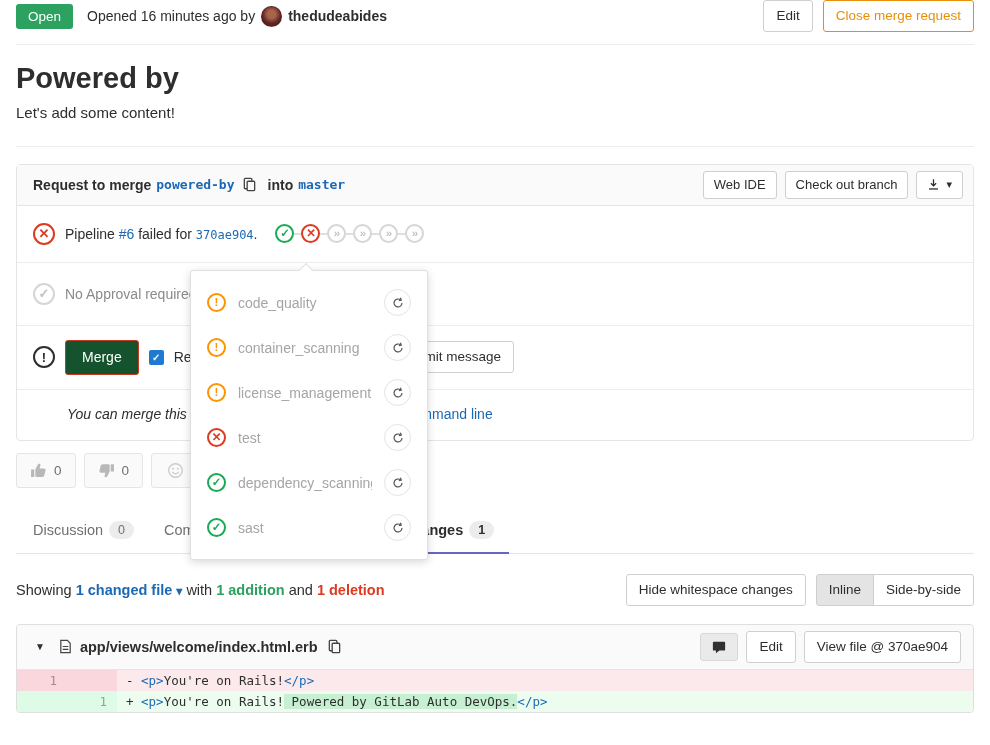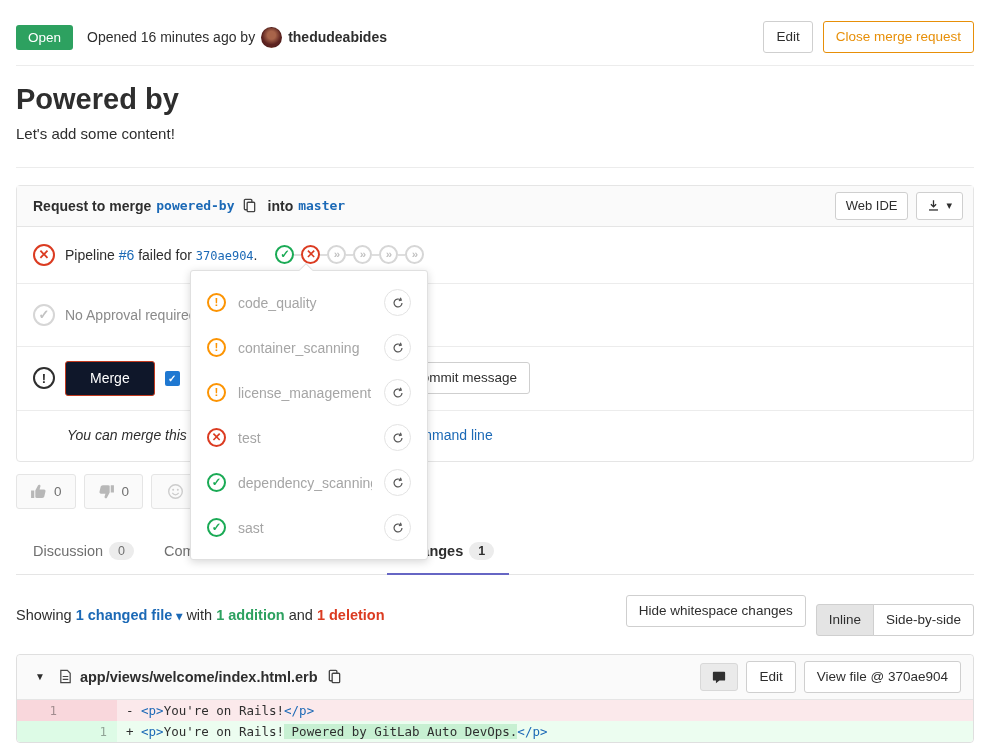--- a/index.html
+++ b/index.html
@@ -15,29 +15,29 @@
 
   
   .btn {
     display:inline-flex; align-items:center; gap:6px;
     background:#fff; border:1px solid #cfcfcf; border-radius:3px;
     padding:7px 12px; font-size:13.5px; color:#2e2e2e;
     font-family:inherit; cursor:pointer; white-space:nowrap; line-height:1.2;
   }
   .btn-sm { padding:5px 10px; font-size:13px; }
   .btn-warning-outline { border:1px solid #e78f08; color:#e78f08; }
-  .btn-danger { background:#0f172a; border:1px solid #c23a1f; color:#fff; font-size:14px; padding:8px 24px; }
+  .btn-danger { background:#14532d; border:1px solid #c23a1f; color:#fff; font-size:14px; padding:8px 16px; }
   .btn-group { display:inline-flex; }
-  .btn-group .btn { border-radius:0; margin-left:-1px;margin-top:9px; }
+  .btn-group .btn { border-radius:0; margin-left:-1px; }
   .btn-group .btn:first-child { border-radius:3px 0 0 3px; margin-left:0; }
   .btn-group .btn:last-child { border-radius:0 3px 3px 0; }
   .btn.active { background:#e4e4e4; }
 
   
-  .mr-header { display:flex; align-items:center; padding:21px 0 12px; border-bottom:1px solid #ececec; }
+  .mr-header { display:flex; align-items:center; padding:0 0 12px; border-bottom:1px solid #ececec; }
   .state-badge { background:#2da160; color:#fff; border-radius:3px; padding:5px 12px; font-size:13.5px; }
   .opened { margin-left:14px; display:flex; align-items:center; gap:6px; }
   .avatar { width:21px; height:21px; border-radius:50%;
     background:radial-gradient(circle at 50% 38%, #a8644a 0 26%, #5d2320 62%);
     border:1px solid rgba(0,0,0,.1); display:inline-block; }
   .author { font-weight:700; }
   .header-actions { margin-left:auto; display:flex; gap:10px; }
 
   
   .mr-title { font-size:29px; font-weight:700; margin:17px 0 9px; }
@@ -168,20 +168,21 @@
           <svg width="15" height="15" viewBox="0 0 16 16">
               <rect x="5.5" y="4.5" width="8" height="10" rx="1" fill="none" stroke="#444" stroke-width="1.4"></rect>
               <path d="M10.5 4.5V2.5a1 1 0 0 0-1-1H3.5a1 1 0 0 0-1 1v9a1 1 0 0 0 1 1h2" fill="none" stroke="#444" stroke-width="1.4"></path>
             </svg>
         </span>
       </button>
       <span class="bold" style="margin-left:4px;">into</span>
       <span class="branch mono">master</span>
       <span class="head-actions">
         <button class="btn btn-sm">Web IDE</button>
+        <button class="btn btn-sm">Check out branch</button>
         <button class="btn btn-sm">
           <span>
             <svg width="13" height="13" viewBox="0 0 16 16">
                 <path d="M8 1.5v8M4.8 6.5L8 9.7l3.2-3.2" stroke="#2e2e2e" stroke-width="1.6" fill="none"></path>
                 <path d="M2.5 13.5h11" stroke="#2e2e2e" stroke-width="1.6"></path>
               </svg>
           </span>
           <span style="font-size:11px;">▾</span>
         </button>
       </span>

